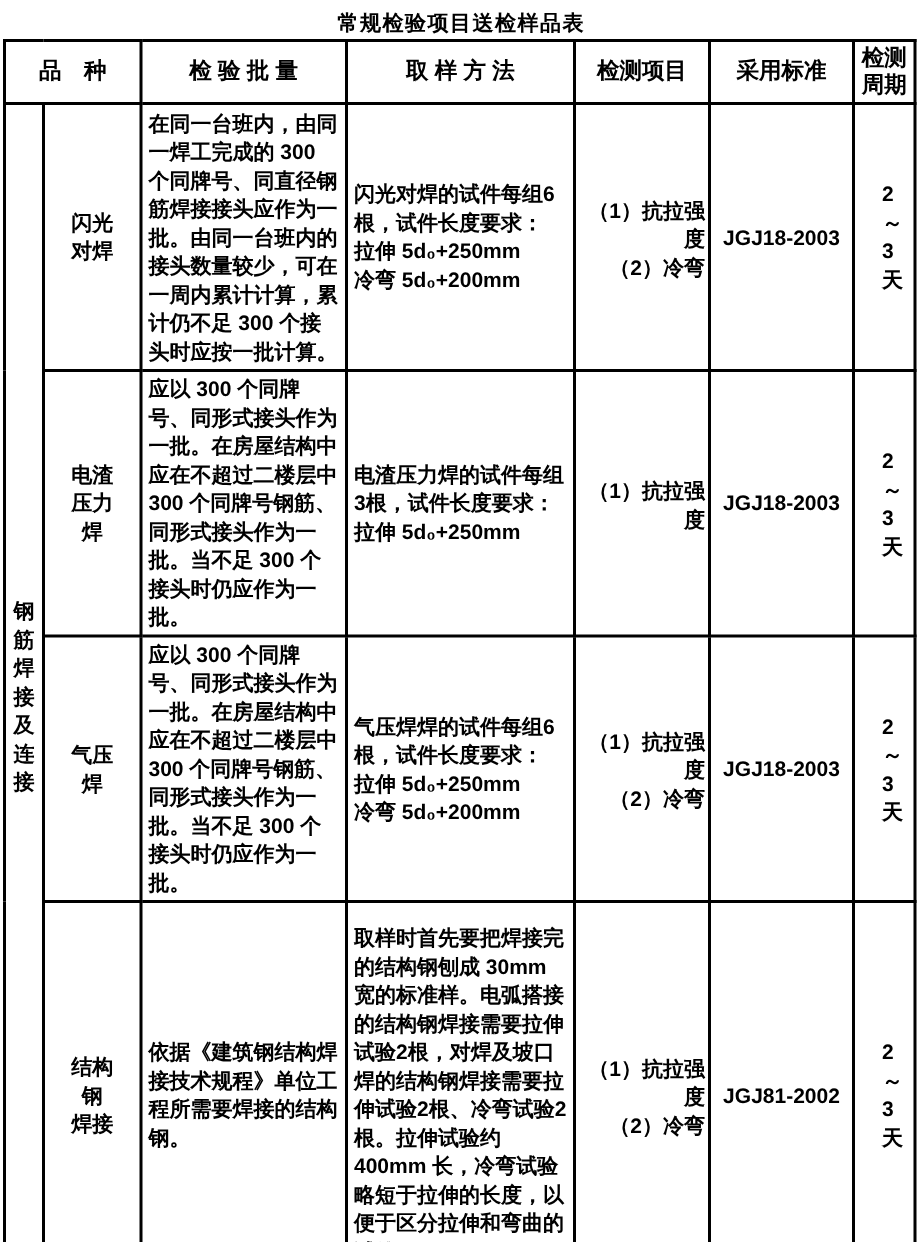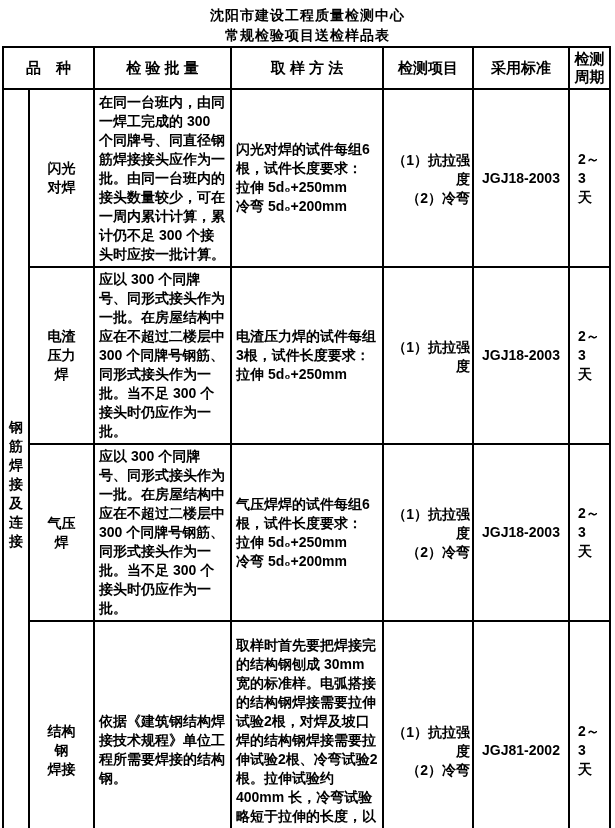--- a/index.html
+++ b/index.html
@@ -79,34 +79,33 @@
     padding: 2px 2px 0 5px;
   }
   .cell-standard {
     text-align: center;
     vertical-align: middle;
     white-space: nowrap;
     font-size: 13px;
     padding: 0;
   }
   .cell-cycle {
-    text-align: left;
+    text-align: right;
     vertical-align: middle;
     line-height: 20px;
-    padding: 8px;
+    padding: 18px;
     border-radius: 13px;
   }
 </style>
 </head>
 <body>
 
 <div class="page">
 
   <div class="titles">
-    <div class="title-line">沈阳市建设工程质量检测中心</div>
     <div class="title-line">常规检验项目送检样品表</div>
   </div>
 
   <table class="sample-table">
     <colgroup>
       <col style="width:26px">
       <col style="width:65px">
       <col style="width:137px">
       <col style="width:152px">
       <col style="width:90px">

